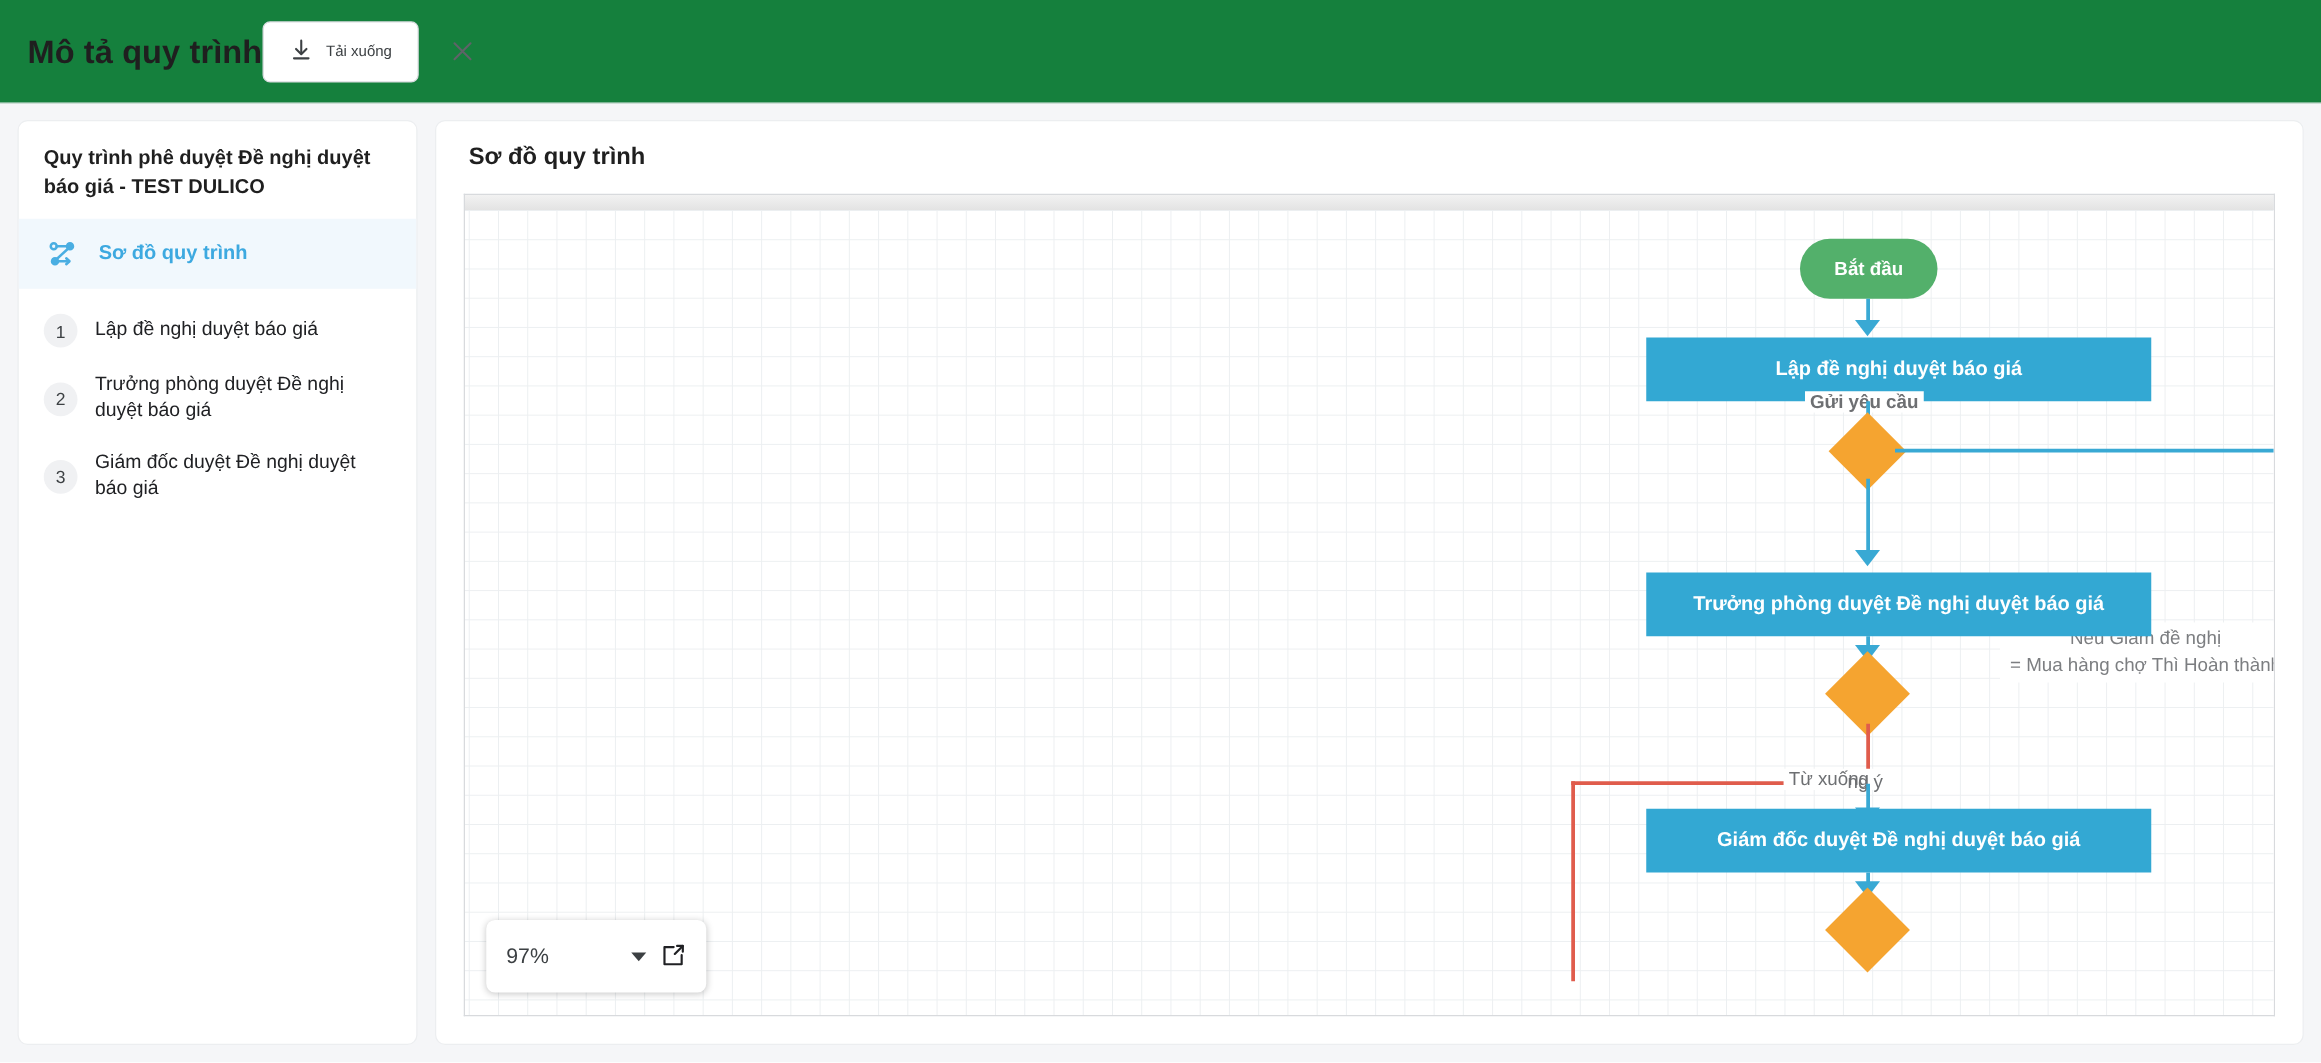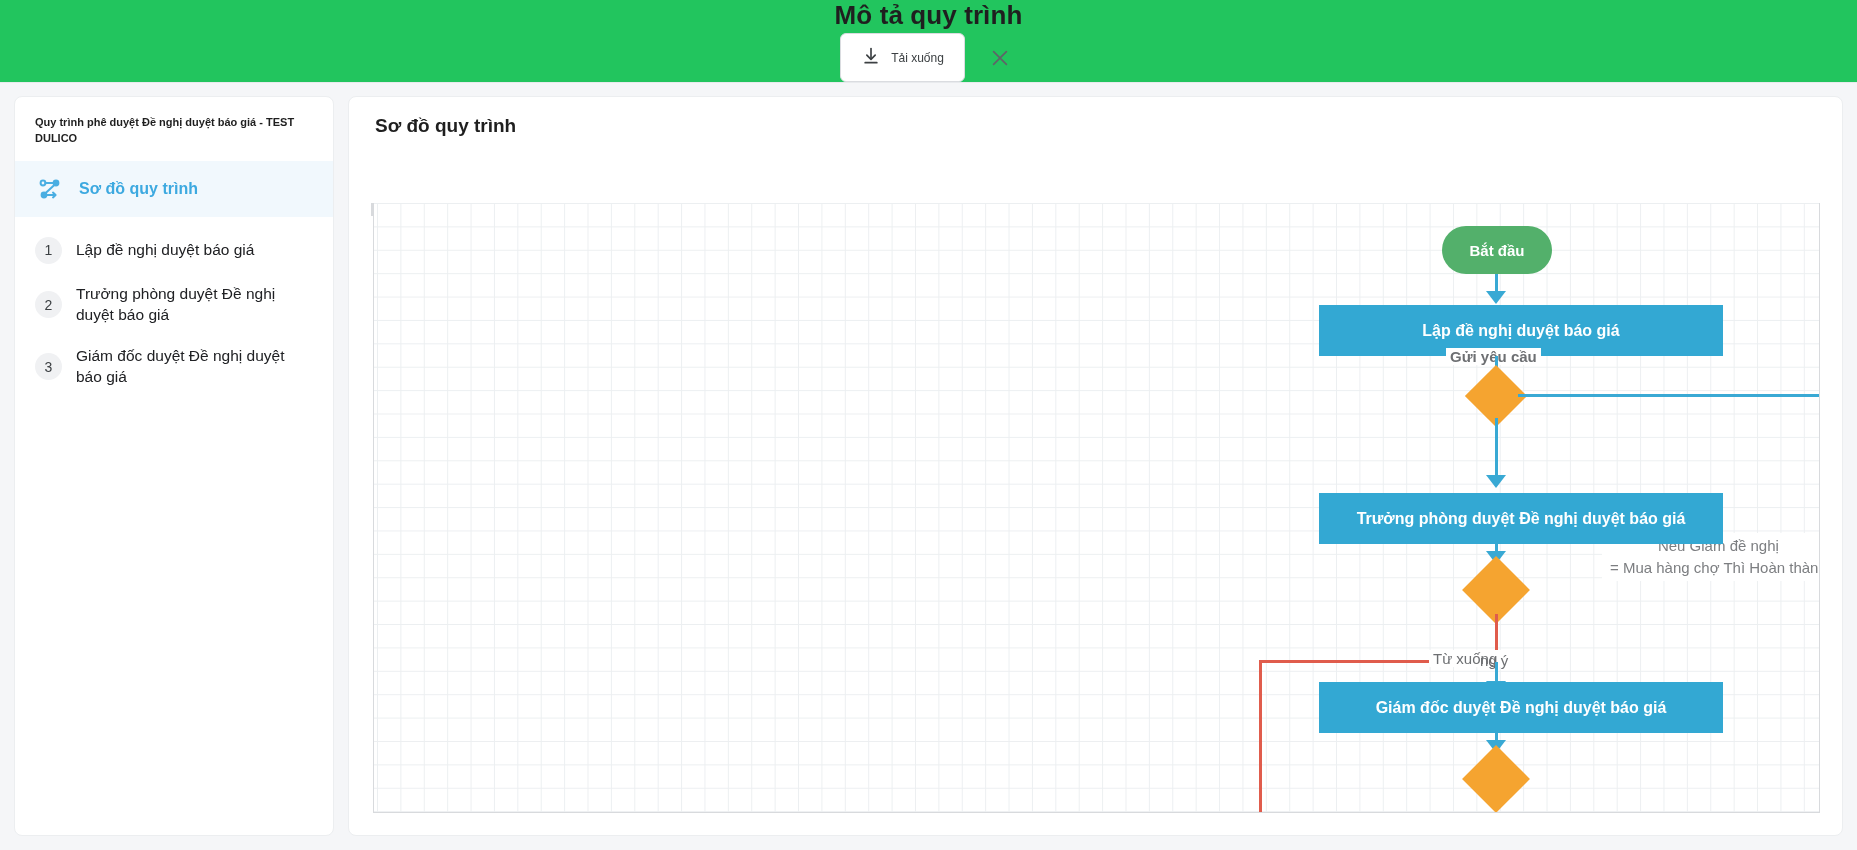--- a/index.html
+++ b/index.html
@@ -12,28 +12,26 @@
     height: 850px;
     font-family: "Liberation Sans", sans-serif;
     color: #202124;
     overflow: hidden;
     position: relative;
   }
 
   
   .header {
     height: 83px;
-    background: #22c55e;
+    background: #15803d;
     border-bottom: 1px solid #e8eaed;
     display: flex;
     align-items: center;
-    justify-content: space-between;
     padding: 0 22px 0 22px;
     box-sizing: border-box;
-    flex-direction: column;
   }
   .page-title {
     font-size: 26px;
     font-weight: bold;
     color: #1f1f1f;
     letter-spacing: .1px;
   }
   .header-actions {
     display: flex;
     align-items: center;
@@ -76,21 +74,21 @@
   .sidebar {
     width: 320px;
     min-width: 320px;
     background: #ffffff;
     border: 1px solid #eceef0;
     border-radius: 8px;
     padding: 18px 0 0 0;
     box-sizing: border-box;
   }
   .sidebar-title {
-    font-size: 11px;
+    font-size: 16px;
     font-weight: bold;
     line-height: 1.45;
     color: #1f1f1f;
     padding: 0 20px 14px 20px;
   }
   .nav-item-active {
     display: flex;
     align-items: center;
     gap: 14px;
     background: #f1f8fd;
@@ -322,21 +320,21 @@
       <div class="step-item">
         <span class="step-num">3</span>
         <span class="step-label">Giám đốc duyệt Đề nghị duyệt báo giá</span>
       </div>
     </div>
   </div>
 
   <div class="main-panel">
     <div class="panel-title">Sơ đồ quy trình</div>
 
-    <div style="flex:1; display:flex; flex-direction:row; min-height:0;margin-top:48px;">
+    <div style="flex:1; display:flex; flex-direction:column; min-height:0;">
       <div class="diagram-topbar"></div>
       <div class="diagram-wrap">
         <div class="canvas">
 
           <div class="node node-start" style="left:1068px; top:23px; width:110px; height:48px;">
             <span>Bắt đầu</span>
           </div>
 
           <div class="edge" style="left:1121px; top:71px; width:3px; height:22px;"></div>
           <div class="arrow" style="left:1112px; top:88px;"></div>
@@ -384,16 +382,27 @@
             <span>Giám đốc duyệt Đề nghị duyệt báo giá</span>
           </div>
 
           <div class="edge" style="left:1121px; top:530px; width:3px; height:22px;"></div>
           <div class="arrow" style="left:1112px; top:537px;"></div>
 
           <div class="node node-gw" style="left:1098px; top:552px; width:48px; height:48px;"></div>
 
         </div>
 
+        <div class="zoom-control">
+          <span class="zoom-value">97%</span>
+          <span class="caret"></span>
+          <span class="export-icon">
+            <svg width="22" height="22" viewBox="0 0 24 24" fill="none" stroke="#202124" stroke-width="1.9" stroke-linecap="round" stroke-linejoin="round">
+              <path d="M13 4H5v15h15v-8"></path>
+              <path d="M14 10l7-7"></path>
+              <path d="M16 3h5v5"></path>
+            </svg>
+          </span>
+        </div>
       </div>
     </div>
   </div>
 </div>
 
 </body></html>

